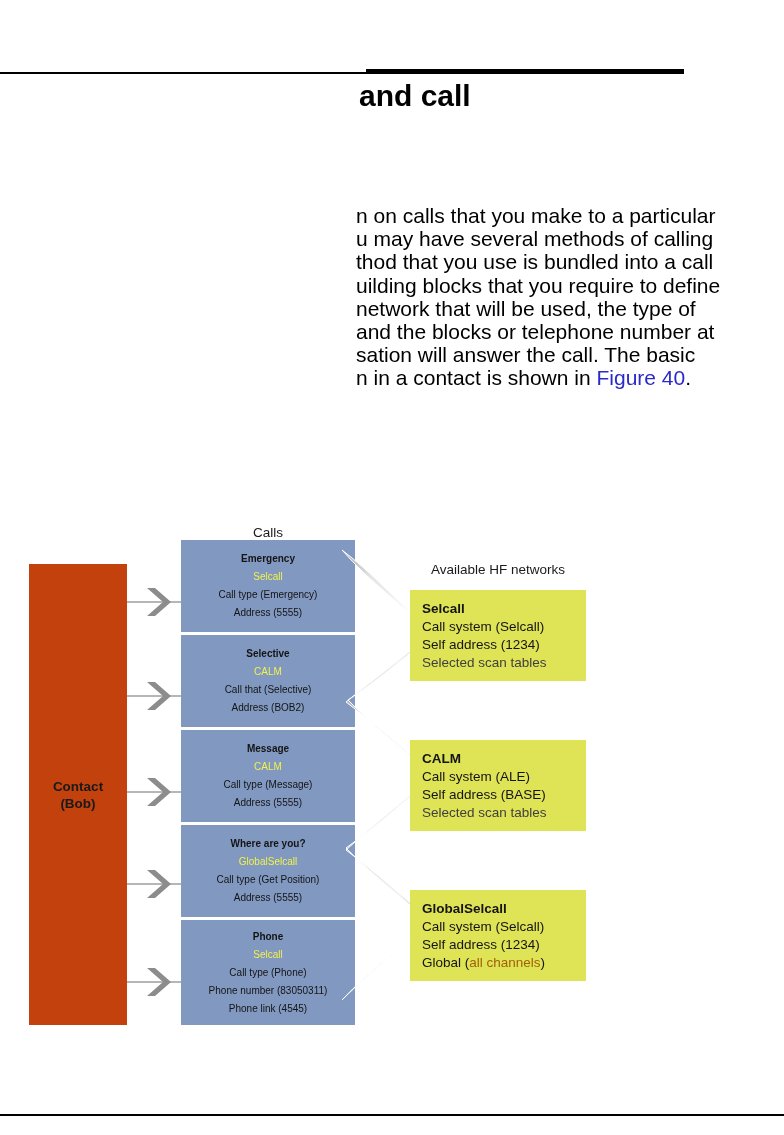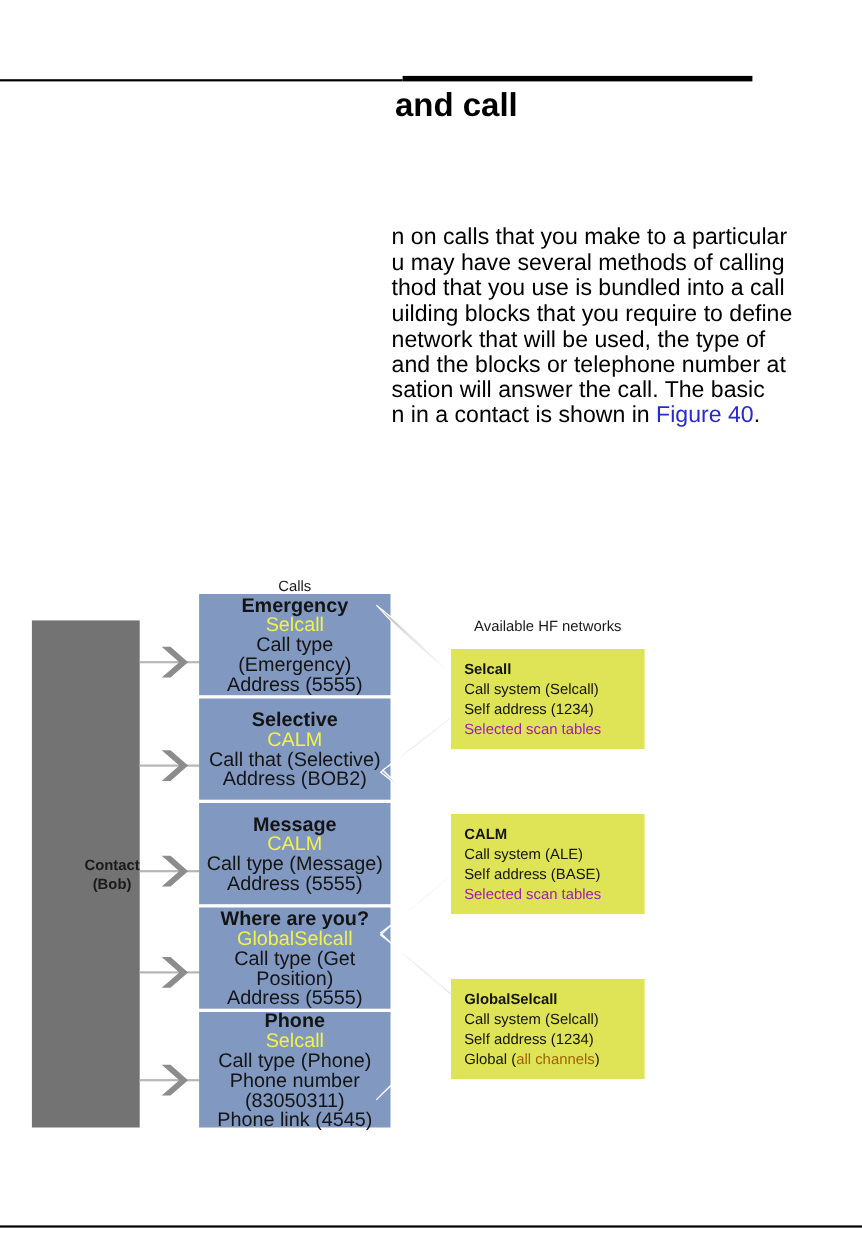--- a/index.html
+++ b/index.html
@@ -79,24 +79,24 @@
     white-space: nowrap;
   }
   .label-calls { left: 181px; top: 15px; width: 174px; }
   .label-networks { left: 410px; top: 52px; width: 176px; }
 
   
   .contact-box {
     position: absolute;
     left: 29px; top: 54px;
     width: 98px; height: 461px;
-    background: #737373;
+    background: #c2410c;
     display: flex;
     align-items: center;
-    justify-content: flex-end;
+    justify-content: center;
     text-align: center;
     font-family: "Liberation Sans", sans-serif;
     font-weight: bold;
     font-size: 13.5px;
     line-height: 17px;
     color: #1a1a1a;
   }
 
   
   .arrow-row {
@@ -118,21 +118,21 @@
   }
 
   
   .call-box {
     position: absolute;
     left: 181px;
     width: 174px;
     background: #8198C0;
     text-align: center;
     font-family: "Liberation Sans", sans-serif;
-    font-size: 18px;
+    font-size: 10px;
     line-height: 18px;
     color: #141414;
     display: flex;
     flex-direction: column;
     justify-content: center;
     box-sizing: border-box;
     padding: 4px 3px;
   }
   .call-box .ttl { font-weight: bold; }
   .call-box .sys { color: #F2F24A; }
@@ -148,21 +148,21 @@
     line-height: 18px;
     color: #141414;
     display: flex;
     flex-direction: column;
     justify-content: center;
     box-sizing: border-box;
     padding: 6px 0 6px 12px;
     text-align: left;
   }
   .net-box .ttl { font-weight: bold; }
-  .net-box .muted { color: #a21caf; }
+  .net-box .muted { color: #404040; }
   .net-box .warn { color: #a16207; }
 
   .ribbon {
     position: absolute;
     left: 340px; top: 40px;
     width: 96px; height: 450px;
     pointer-events: none;
   }
 </style>
 </head>

